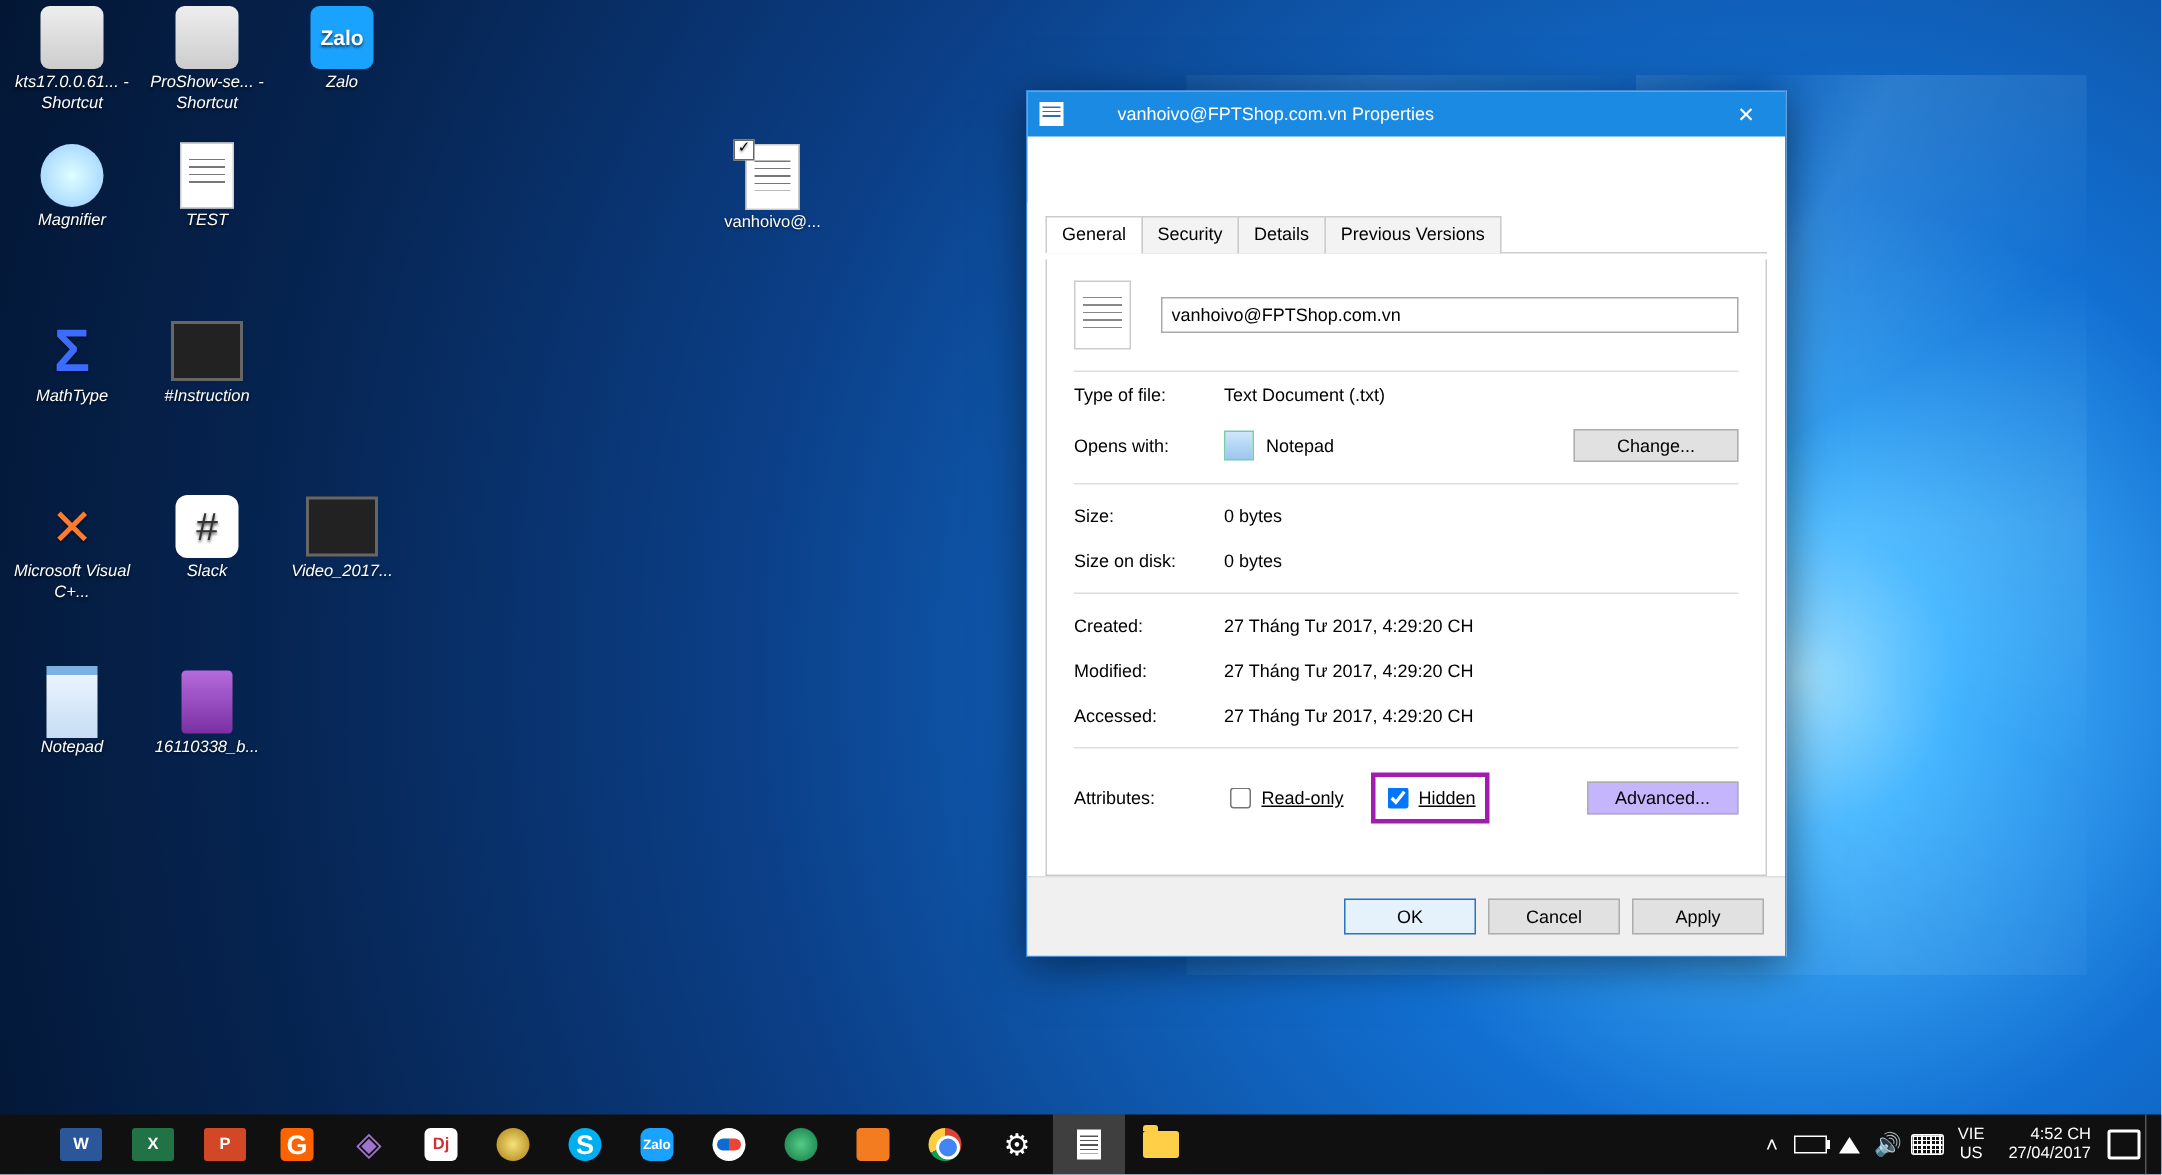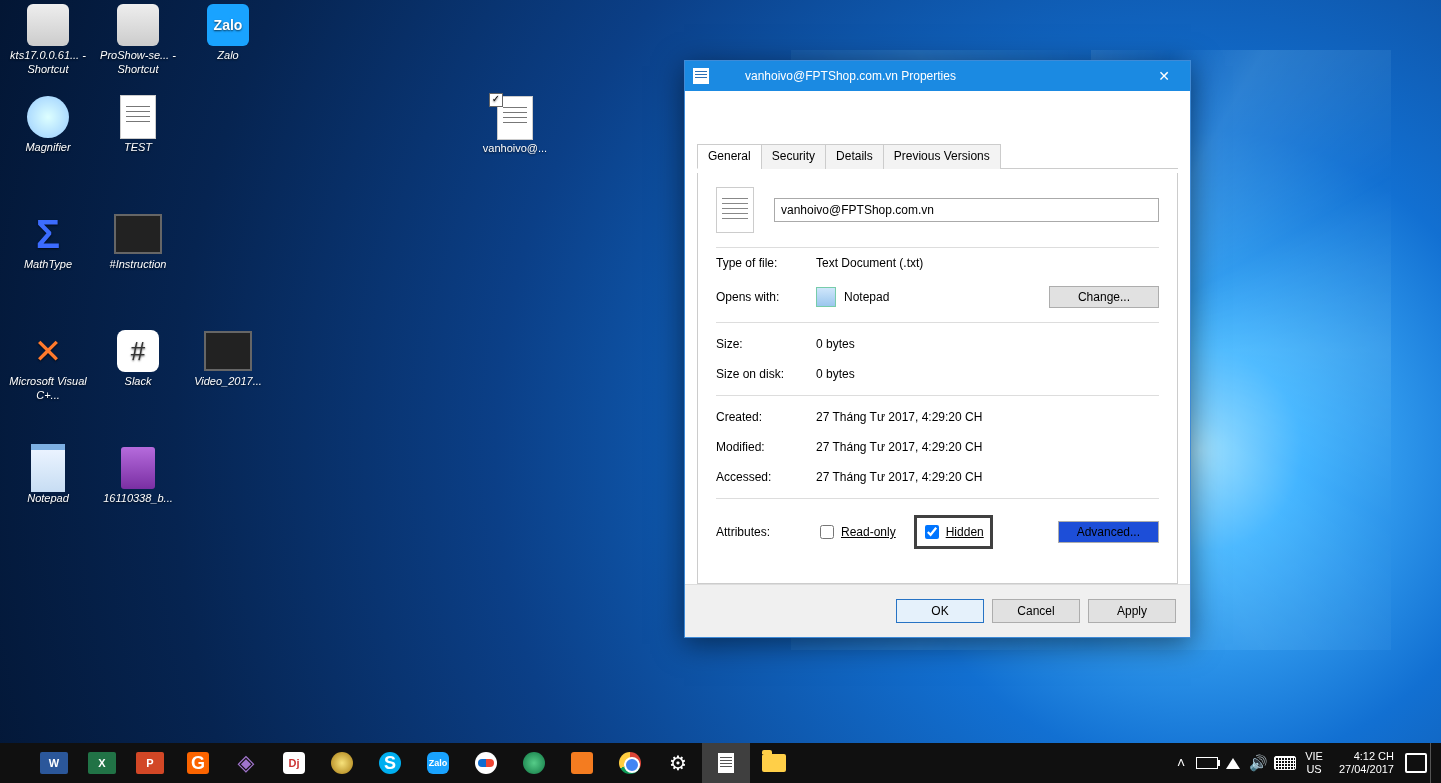--- a/index.html
+++ b/index.html
@@ -55,22 +55,22 @@
   .opens-line{display:flex;align-items:center;padding:8px 0;}
   .opens-line .k{width:100px;}
   .opens-line .app{flex:1;display:flex;align-items:center;gap:8px;}
   .opens-line .app .np-ic{width:18px;height:18px;background:linear-gradient(#cfe6fb,#9bc7ee);border:1px solid #7ca;}
   .change-btn{border:1px solid #adadad;background:#e1e1e1;padding:3px 28px;cursor:pointer;font-family:inherit;font-size:12px;}
   .sep{border-top:1px solid #ddd;margin:6px 0;}
   .attrs{display:flex;align-items:center;padding:10px 0 4px;}
   .attrs .k{width:100px;}
   .chkwrap{display:flex;align-items:center;gap:4px;margin-right:18px;text-decoration:underline;}
   .chkwrap input{width:14px;height:14px;}
-  .hidden-box{border:3px solid #404040;padding:4px 6px 4px 4px;display:flex;align-items:flex-start;gap:4px;}
-  .adv-btn{margin-left:auto;border:1px solid #adadad;background:#1d4ed8;padding:3px 18px;cursor:pointer;font-family:inherit;font-size:12px;}
+  .hidden-box{border:3px solid #a21caf;padding:4px 6px 4px 4px;display:flex;align-items:flex-start;gap:4px;}
+  .adv-btn{margin-left:auto;border:1px solid #adadad;background:#c4b5fd;padding:3px 18px;cursor:pointer;font-family:inherit;font-size:12px;}
   .dlg-buttons{display:flex;justify-content:flex-end;gap:8px;padding:14px 14px;background:#f0f0f0;border-top:1px solid #ddd;}
   .dbtn{min-width:88px;padding:4px 0;border:1px solid #adadad;background:#e1e1e1;font-family:inherit;font-size:12px;cursor:pointer;}
   .dbtn.primary{border:1px solid #2773c4;background:#e5f1fb;}
   
   .taskbar{position:absolute;left:0;right:0;bottom:0;height:40px;background:#101010;color:#fff;display:flex;align-items:center;}
   .tflex{display:flex;align-items:center;height:100%;}
   .tbicon{width:48px;height:40px;display:flex;align-items:center;justify-content:center;font-size:18px;cursor:pointer;}
   .tbicon.active{background:#ffffff33;}
   .word{background:#2b579a;color:#fff;width:28px;height:22px;display:flex;align-items:center;justify-content:center;font-size:11px;font-weight:bold;border-radius:2px;}
   .excel{background:#217346;color:#fff;width:28px;height:22px;display:flex;align-items:center;justify-content:center;font-size:11px;font-weight:bold;border-radius:2px;}
@@ -344,21 +344,21 @@
           <span class="speaker">🔊</span>
         </div>
       <div class="ticon">
           <div class="kbd"></div>
         </div>
       <div class="lang">
         <span>VIE</span>
         <span>US</span>
       </div>
       <div class="clock">
-        <span>4:12 CH</span>
+        <span>4:52 CH</span>
         <span>27/04/2017</span>
       </div>
       <div class="ticon">
           <div class="notif"></div>
         </div>
       <div class="showdesk"></div>
     </div>
   </div>
 
 </div>

